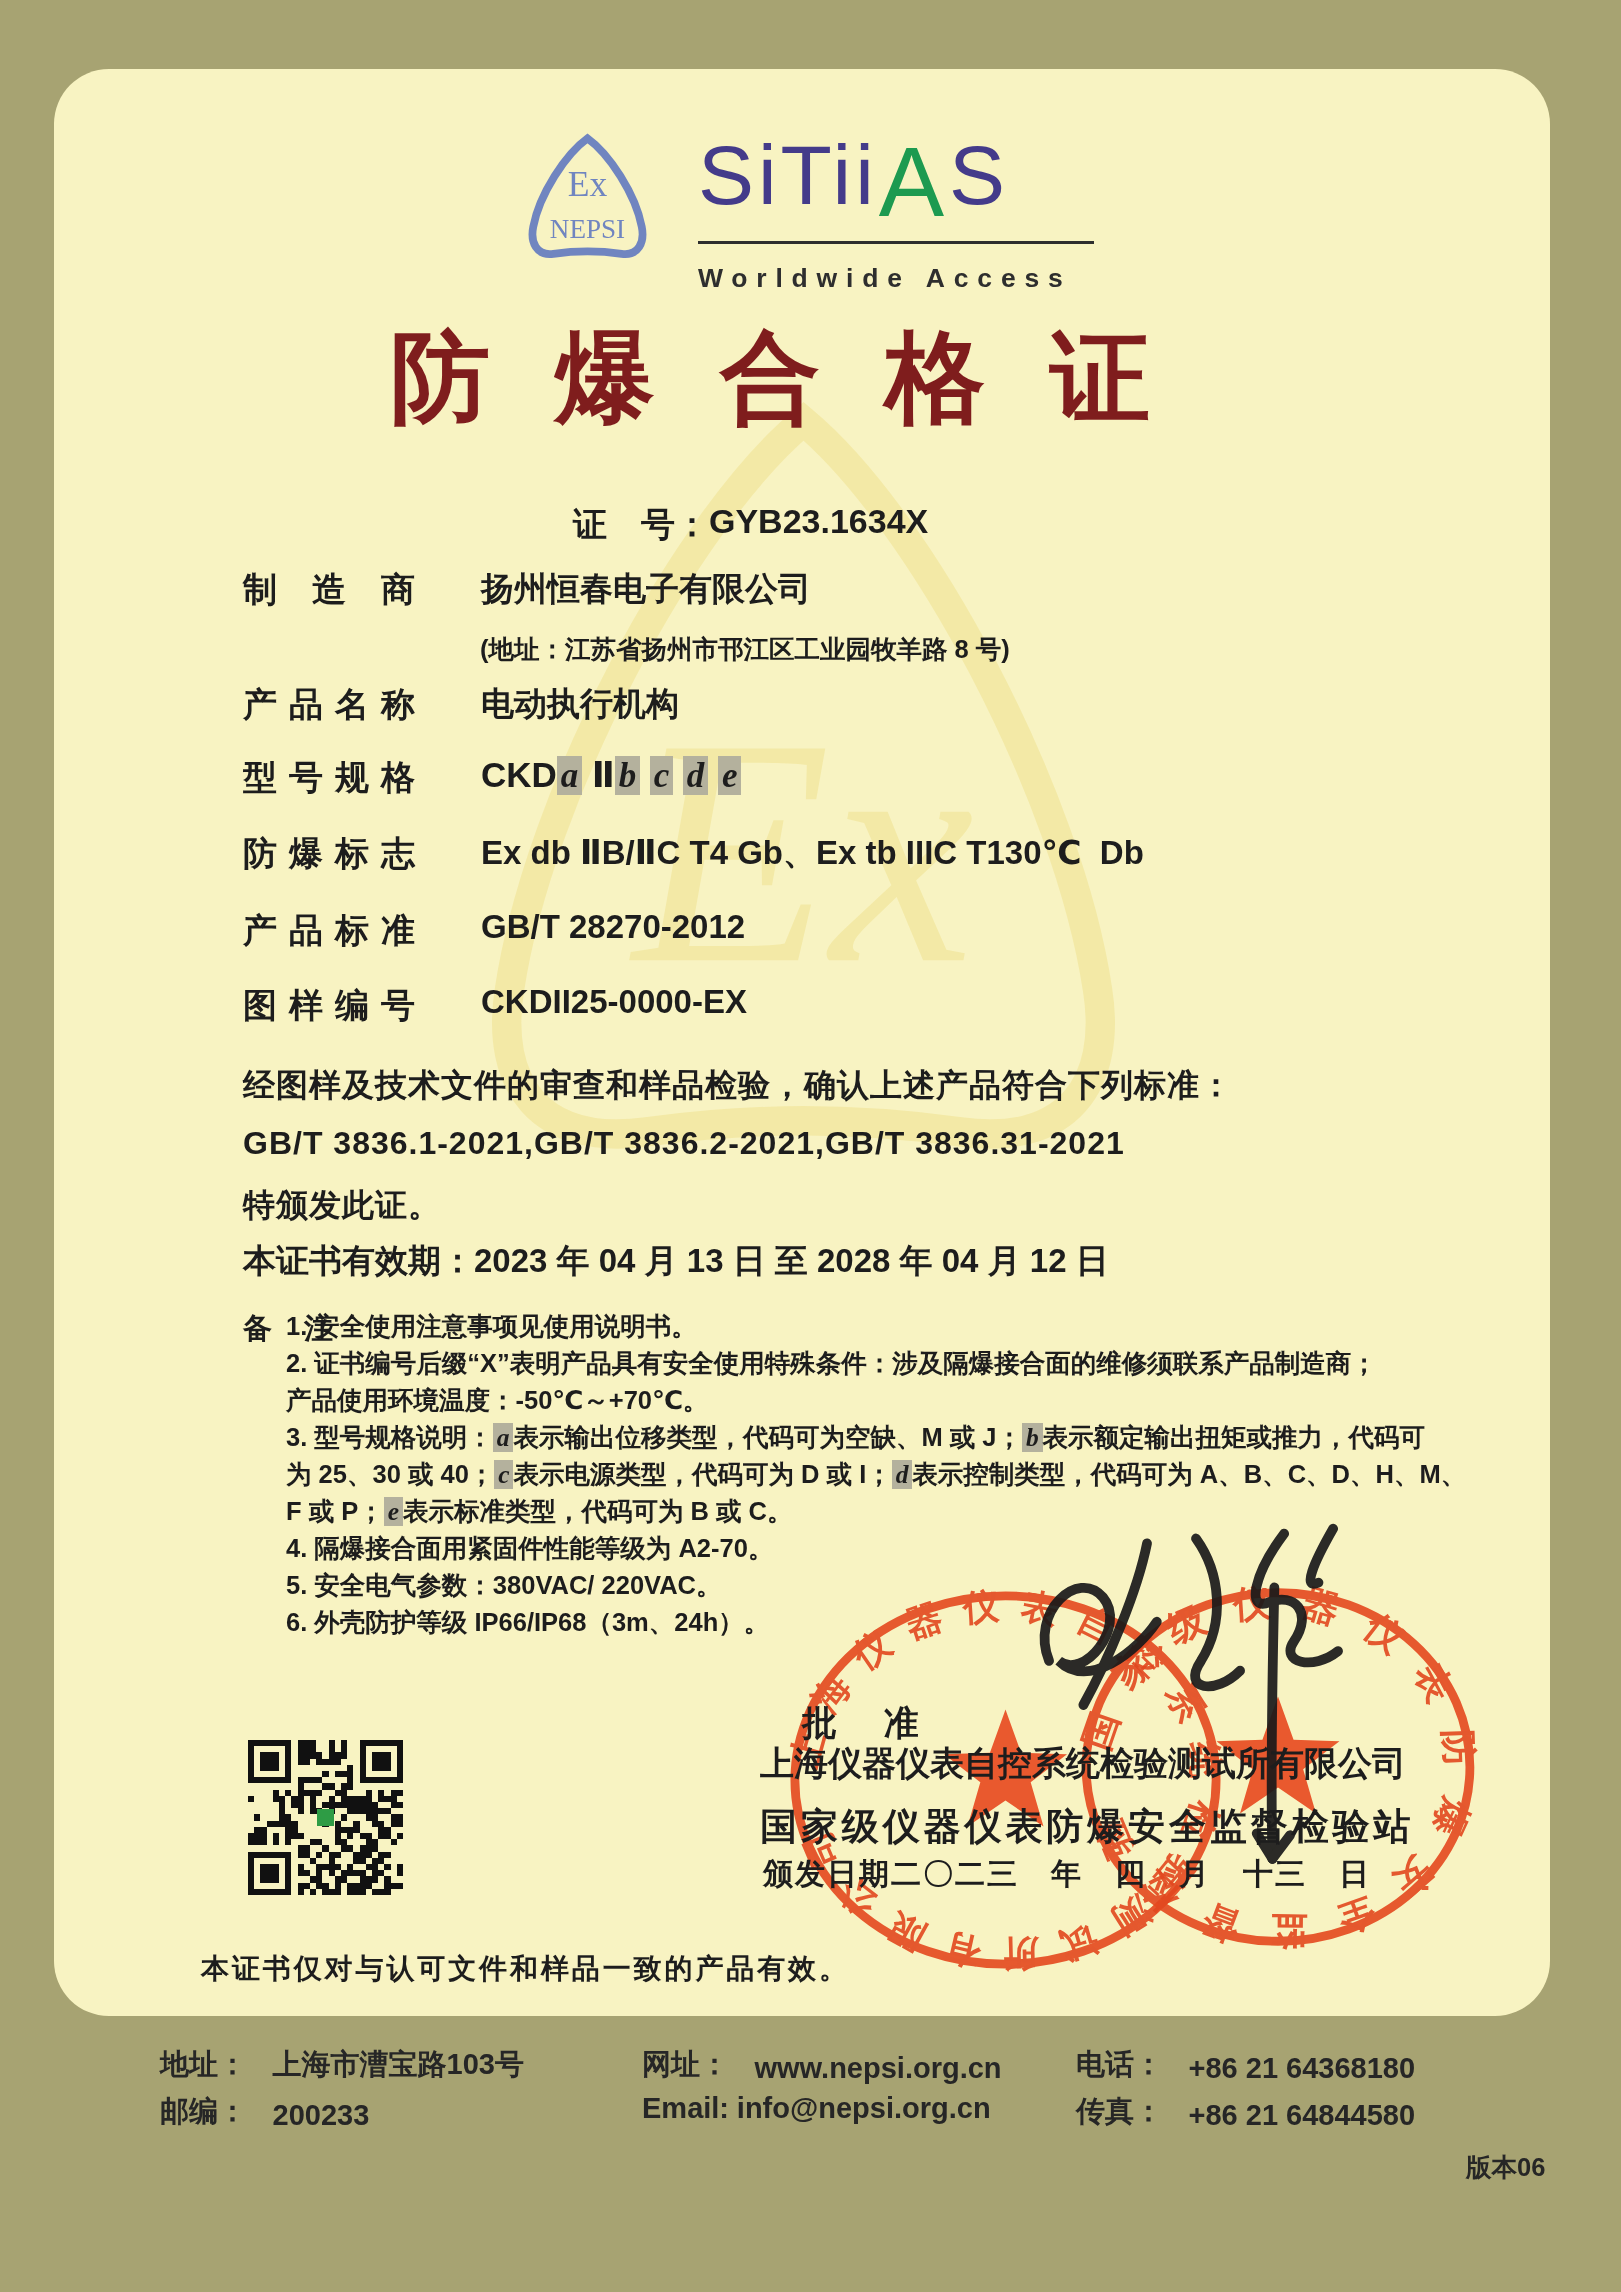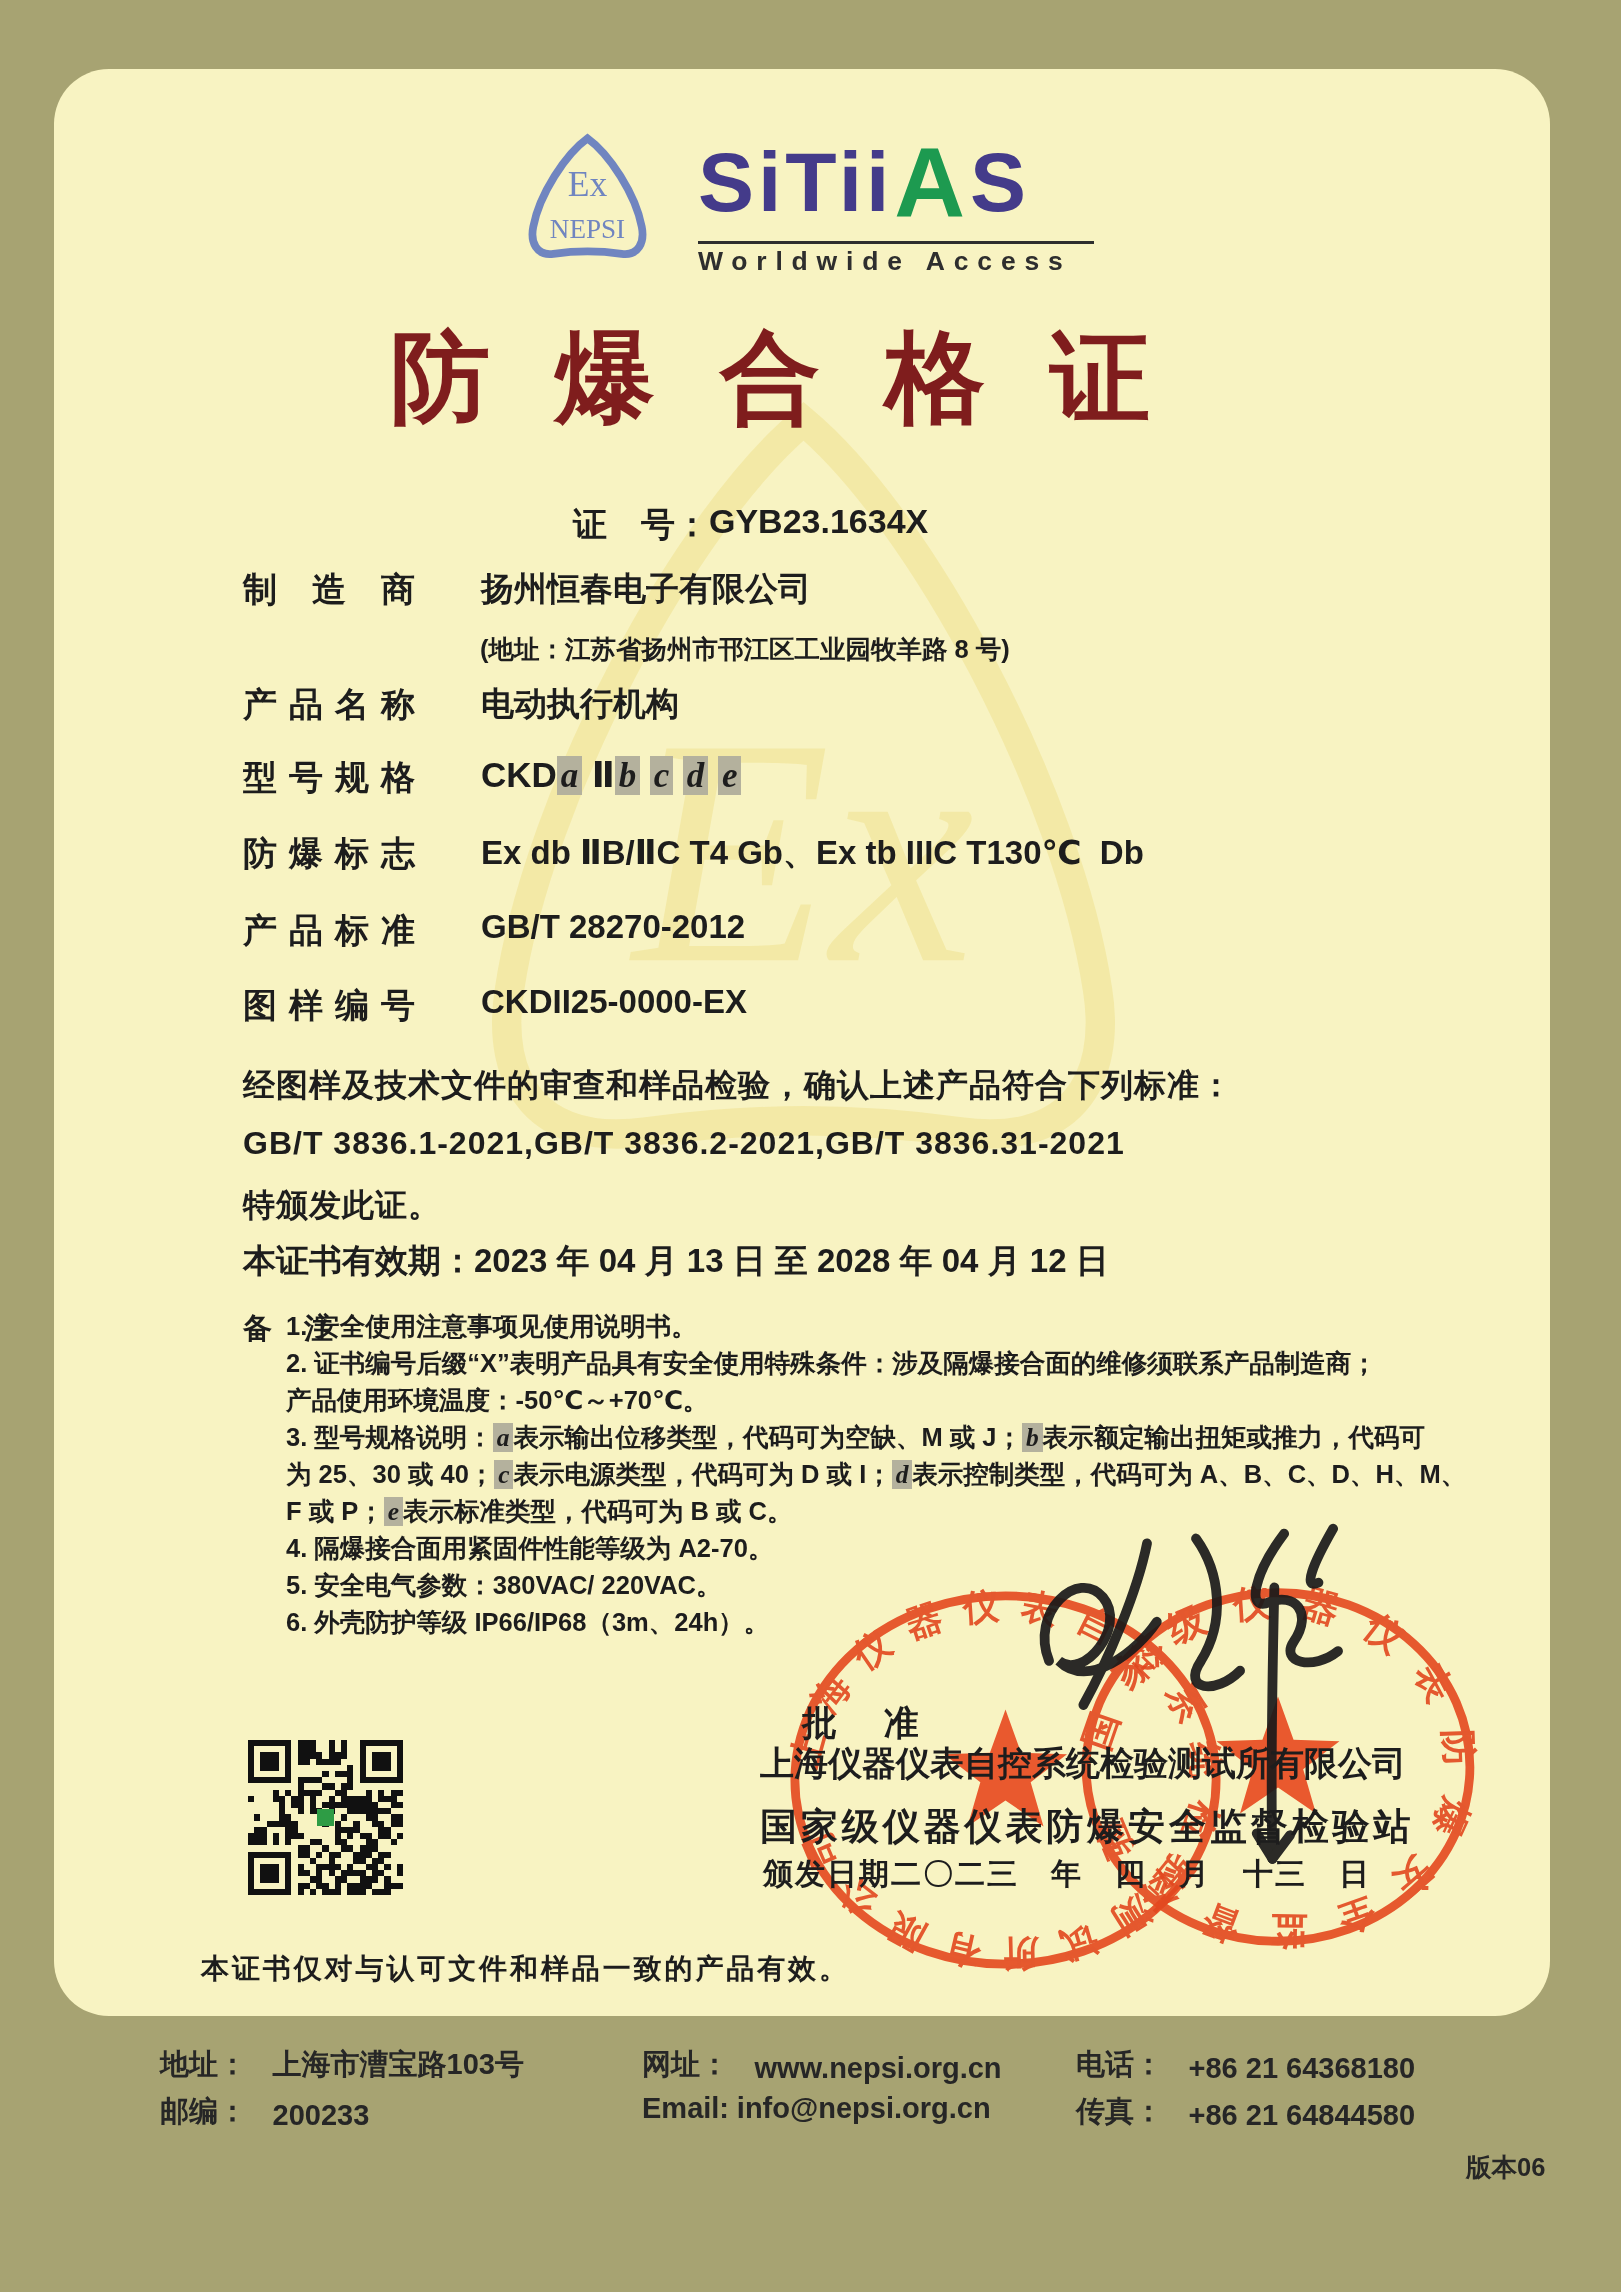--- a/index.html
+++ b/index.html
@@ -14,24 +14,24 @@
   .paper{
     position:absolute;left:54px;top:69px;width:1496px;height:1947px;
     background:#f8f3c2;border-radius:55px;
   }
   
   .watermark{position:absolute;left:333px;top:382px;opacity:.45;pointer-events:none;}
   
   .logo-nepsi{position:absolute;left:510px;top:116px;}
   
   .logo-sitiias{position:absolute;left:698px;top:133px;}
-  .wordmark{display:flex;align-items:center;line-height:1;font-weight:bold;
+  .wordmark{display:flex;align-items:flex-start;line-height:1;font-weight:normal;
     font-size:84px;color:#443b8a;letter-spacing:3.9px;}
   .wordmark .a-green{color:#1d9a50;font-size:98px;margin:0 1px;}
-  .tagline{border-top:3.9px solid #2e2e2e;margin-top:9.8px;padding-top:2px;width:396px;
+  .tagline{border-top:3.9px solid #2e2e2e;margin-top:9.8px;padding-top:19px;width:396px;
     font-size:26.5px;font-weight:bold;letter-spacing:8.8px;color:#2e2e2e;white-space:nowrap;}
   
   .title{position:absolute;left:390px;top:312px;font-size:100px;font-weight:bold;
     letter-spacing:65px;color:#7f1d1d;white-space:nowrap;}
   .cert-line{position:absolute;left:573px;top:502px;font-size:34px;font-weight:bold;
     display:flex;white-space:pre;text-align:right;}
   
   .frow{position:absolute;left:243px;display:flex;white-space:pre;}
   .flabel{width:172px;margin-right:66px;font-size:34px;font-weight:bold;
     text-align:justify;text-align-last:justify;flex:none;}

